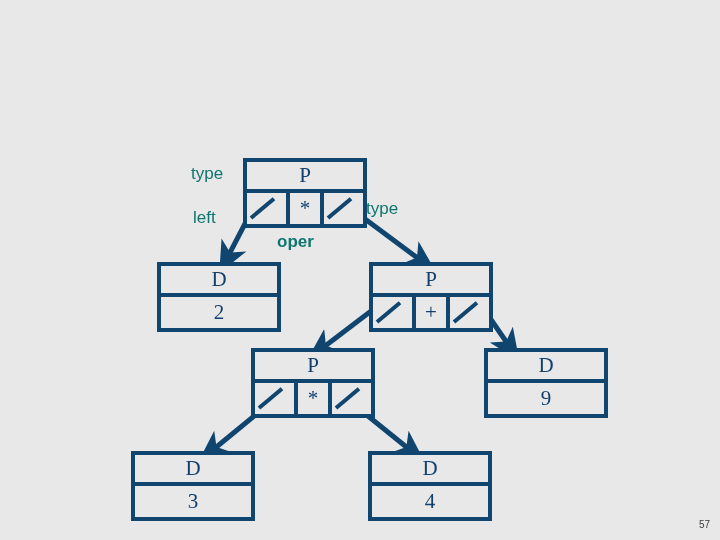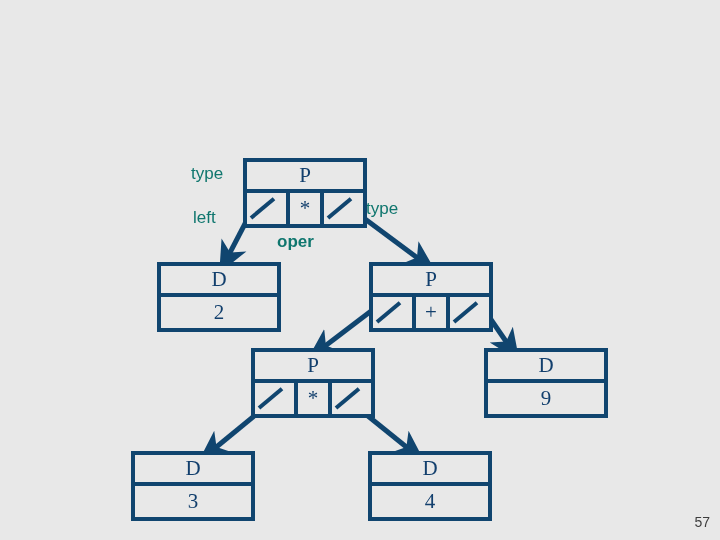--- a/index.html
+++ b/index.html
@@ -107,21 +107,21 @@
     color: #0f766e;
     white-space: nowrap;
   }
 
   
   #pagenum {
     position: absolute;
     right: 10px;
     bottom: 10px;
     font-family: "Liberation Sans", sans-serif;
-    font-size: 14px;
+    font-size: 10px;
     color: #3d3d3d;
   }
 
   svg#edges {
     position: absolute;
     left: 0;
     top: 0;
     width: 720px;
     height: 540px;
     pointer-events: none;

